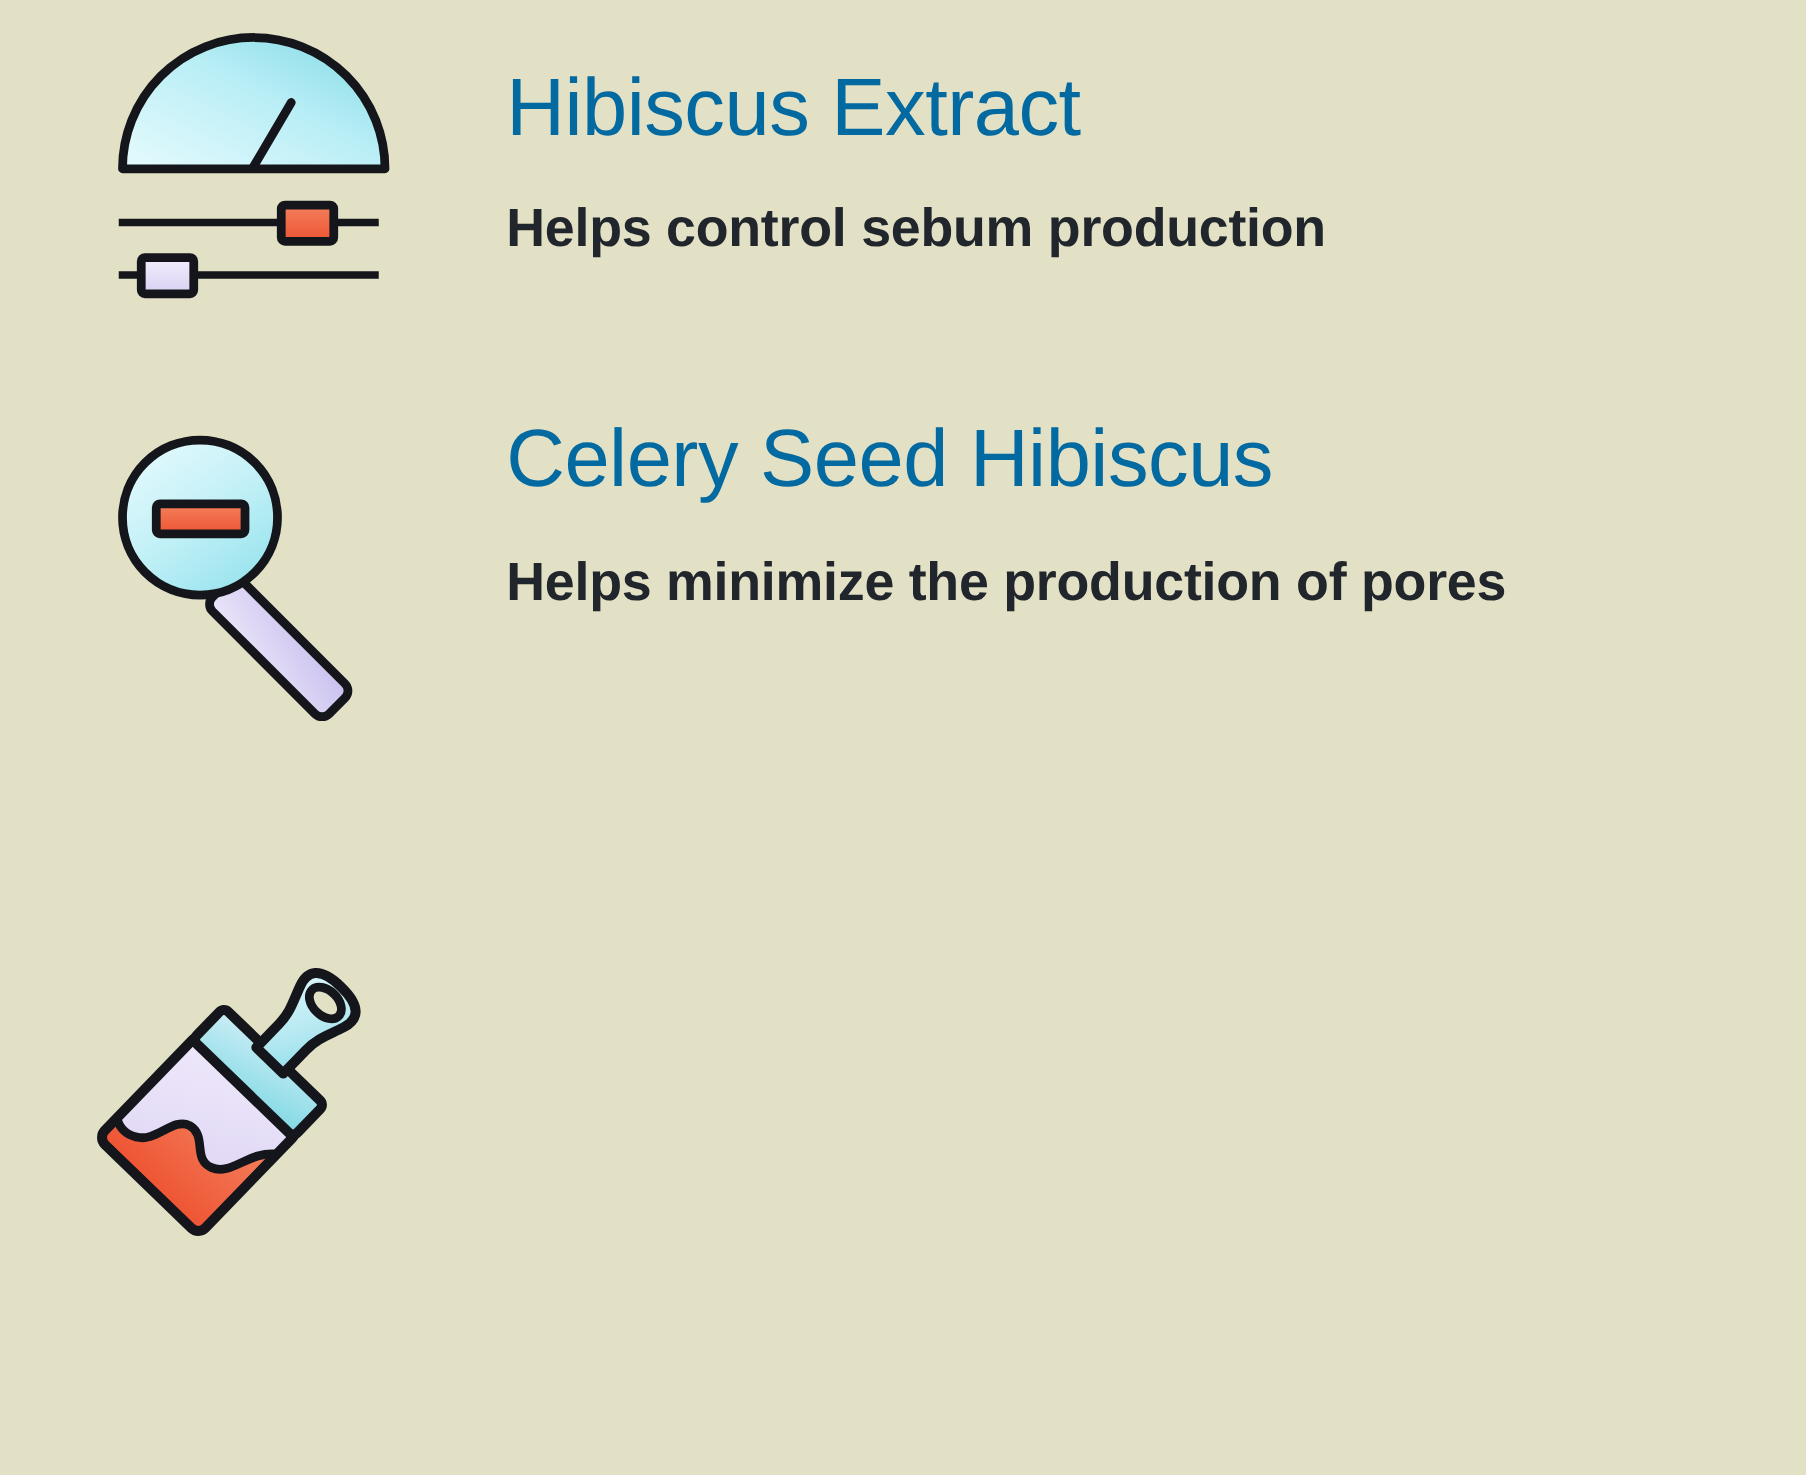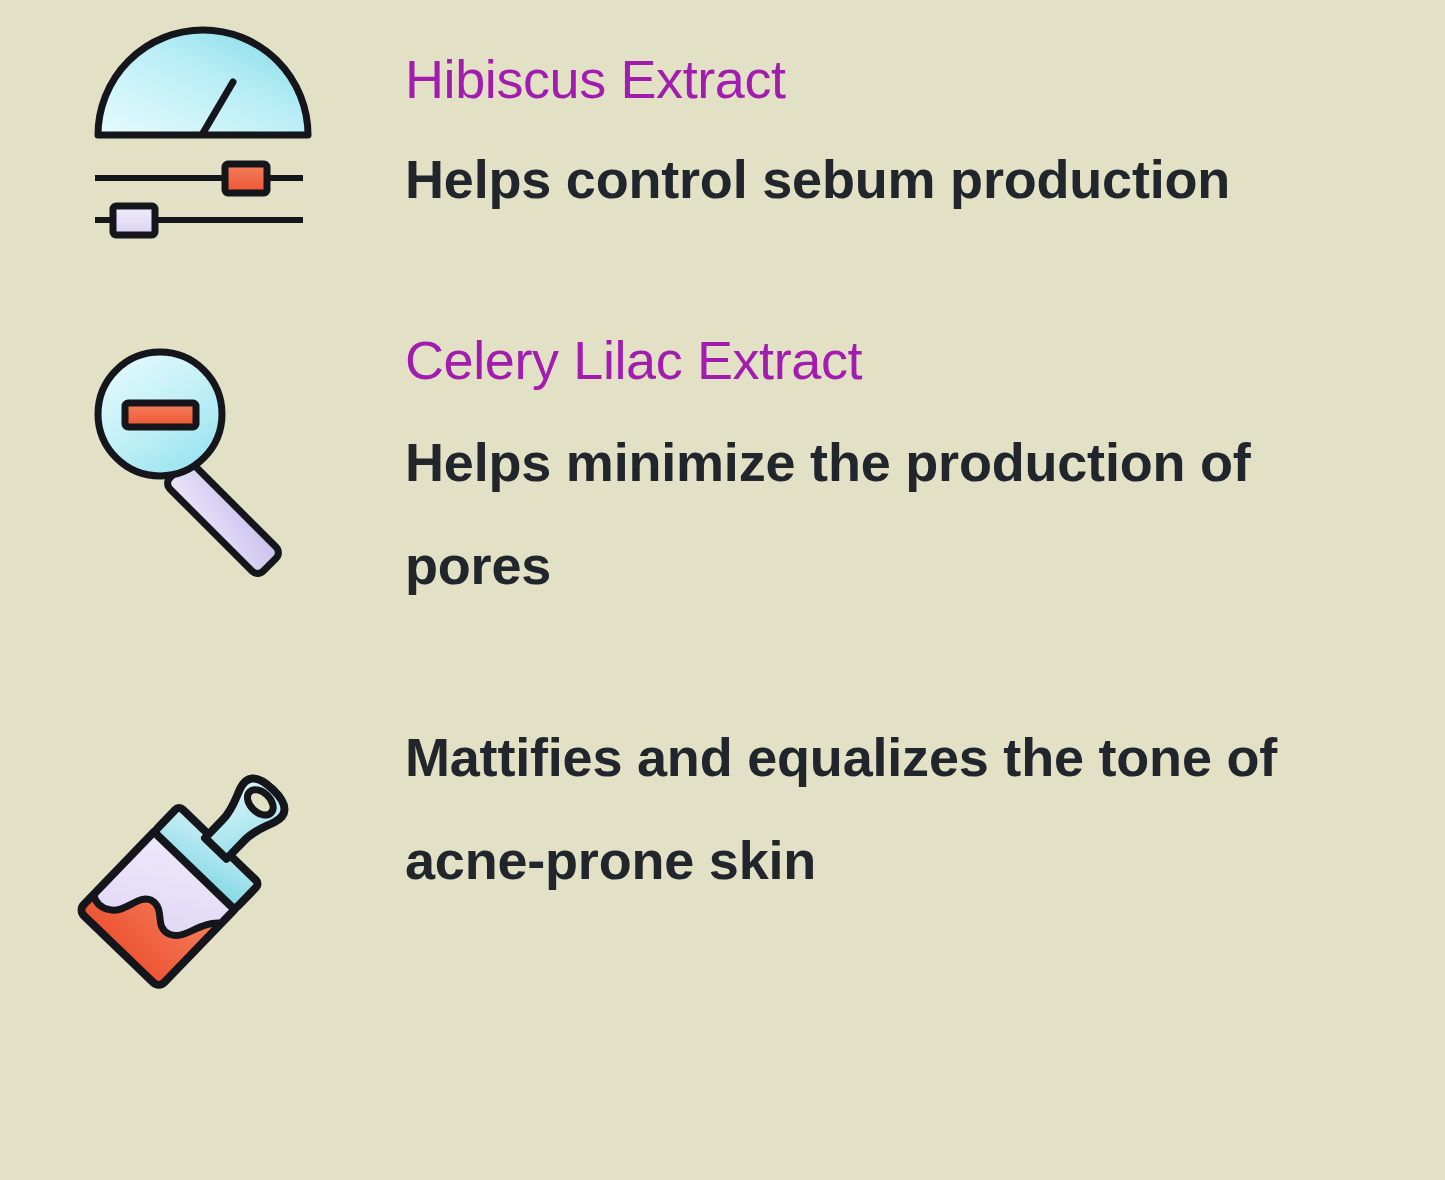--- a/index.html
+++ b/index.html
@@ -28,30 +28,30 @@
     align-items: center;
     justify-content: center;
   }
   .text-cell {
     position: absolute;
     left: 405px;
     width: 940px;
   }
 
   .ing-title {
-    font-size: 54px;
+    font-size: 65px;
     font-weight: 400;
     letter-spacing: -0.4px;
     line-height: 1.30;
-    color: #a21caf;
+    color: #0369a1;
     margin: 0;
     font-family: "Liberation Sans", sans-serif;
   }
   .ing-desc {
-    font-size: 54px;
+    font-size: 43px;
     font-weight: 700;
     letter-spacing: -0.2px;
     line-height: 1.90;
     color: #21252c;
     margin: 0;
     font-family: "Liberation Sans", sans-serif;
   }
 
   
   #row1-icon { left: 75px;  top: 14px;  height: 225px; }
@@ -140,21 +140,21 @@
 
       <g>
         <circle cx="85" cy="82" r="62" fill="url(#lensGrad)" stroke="#14161c" stroke-width="7"></circle>
 
         <rect x="50" y="71" width="71" height="24" rx="3" fill="url(#minusGrad)" stroke="#14161c" stroke-width="7"></rect>
       </g>
     </svg>
   </div>
 
   <div class="text-cell" id="row2-text">
-    <h2 class="ing-title">Celery Lilac Extract</h2>
+    <h2 class="ing-title">Celery Seed Hibiscus</h2>
     <p class="ing-desc">Helps minimize the production of pores</p>
   </div>
 
   <div class="icon-cell" id="row3-icon">
     <svg width="240" height="235" viewBox="0 0 240 235" aria-hidden="true">
       <defs>
         <linearGradient id="brushHandleGrad" x1="0" y1="0" x2="1" y2="1">
           <stop offset="0%" stop-color="#dff6fb"></stop>
           <stop offset="60%" stop-color="#b3e8f1"></stop>
           <stop offset="100%" stop-color="#8adde8"></stop>
@@ -204,16 +204,15 @@
                    C 144 6 148 16 144 28
                    C 140 40 135 48 135 62
                    L 135 88 Z" fill="url(#brushHandleGrad)" stroke="#14161c" stroke-width="8" stroke-linejoin="round"></path>
           <ellipse cx="120" cy="24" rx="15" ry="10" fill="#e2e0c5" stroke="#14161c" stroke-width="7"></ellipse>
         </g>
       </g>
     </svg>
   </div>
 
   <div class="text-cell" id="row3-text">
-    <p class="ing-desc">Mattifies and equalizes the tone of acne-prone skin</p>
   </div>
 
 </div>
 
 </body></html>

